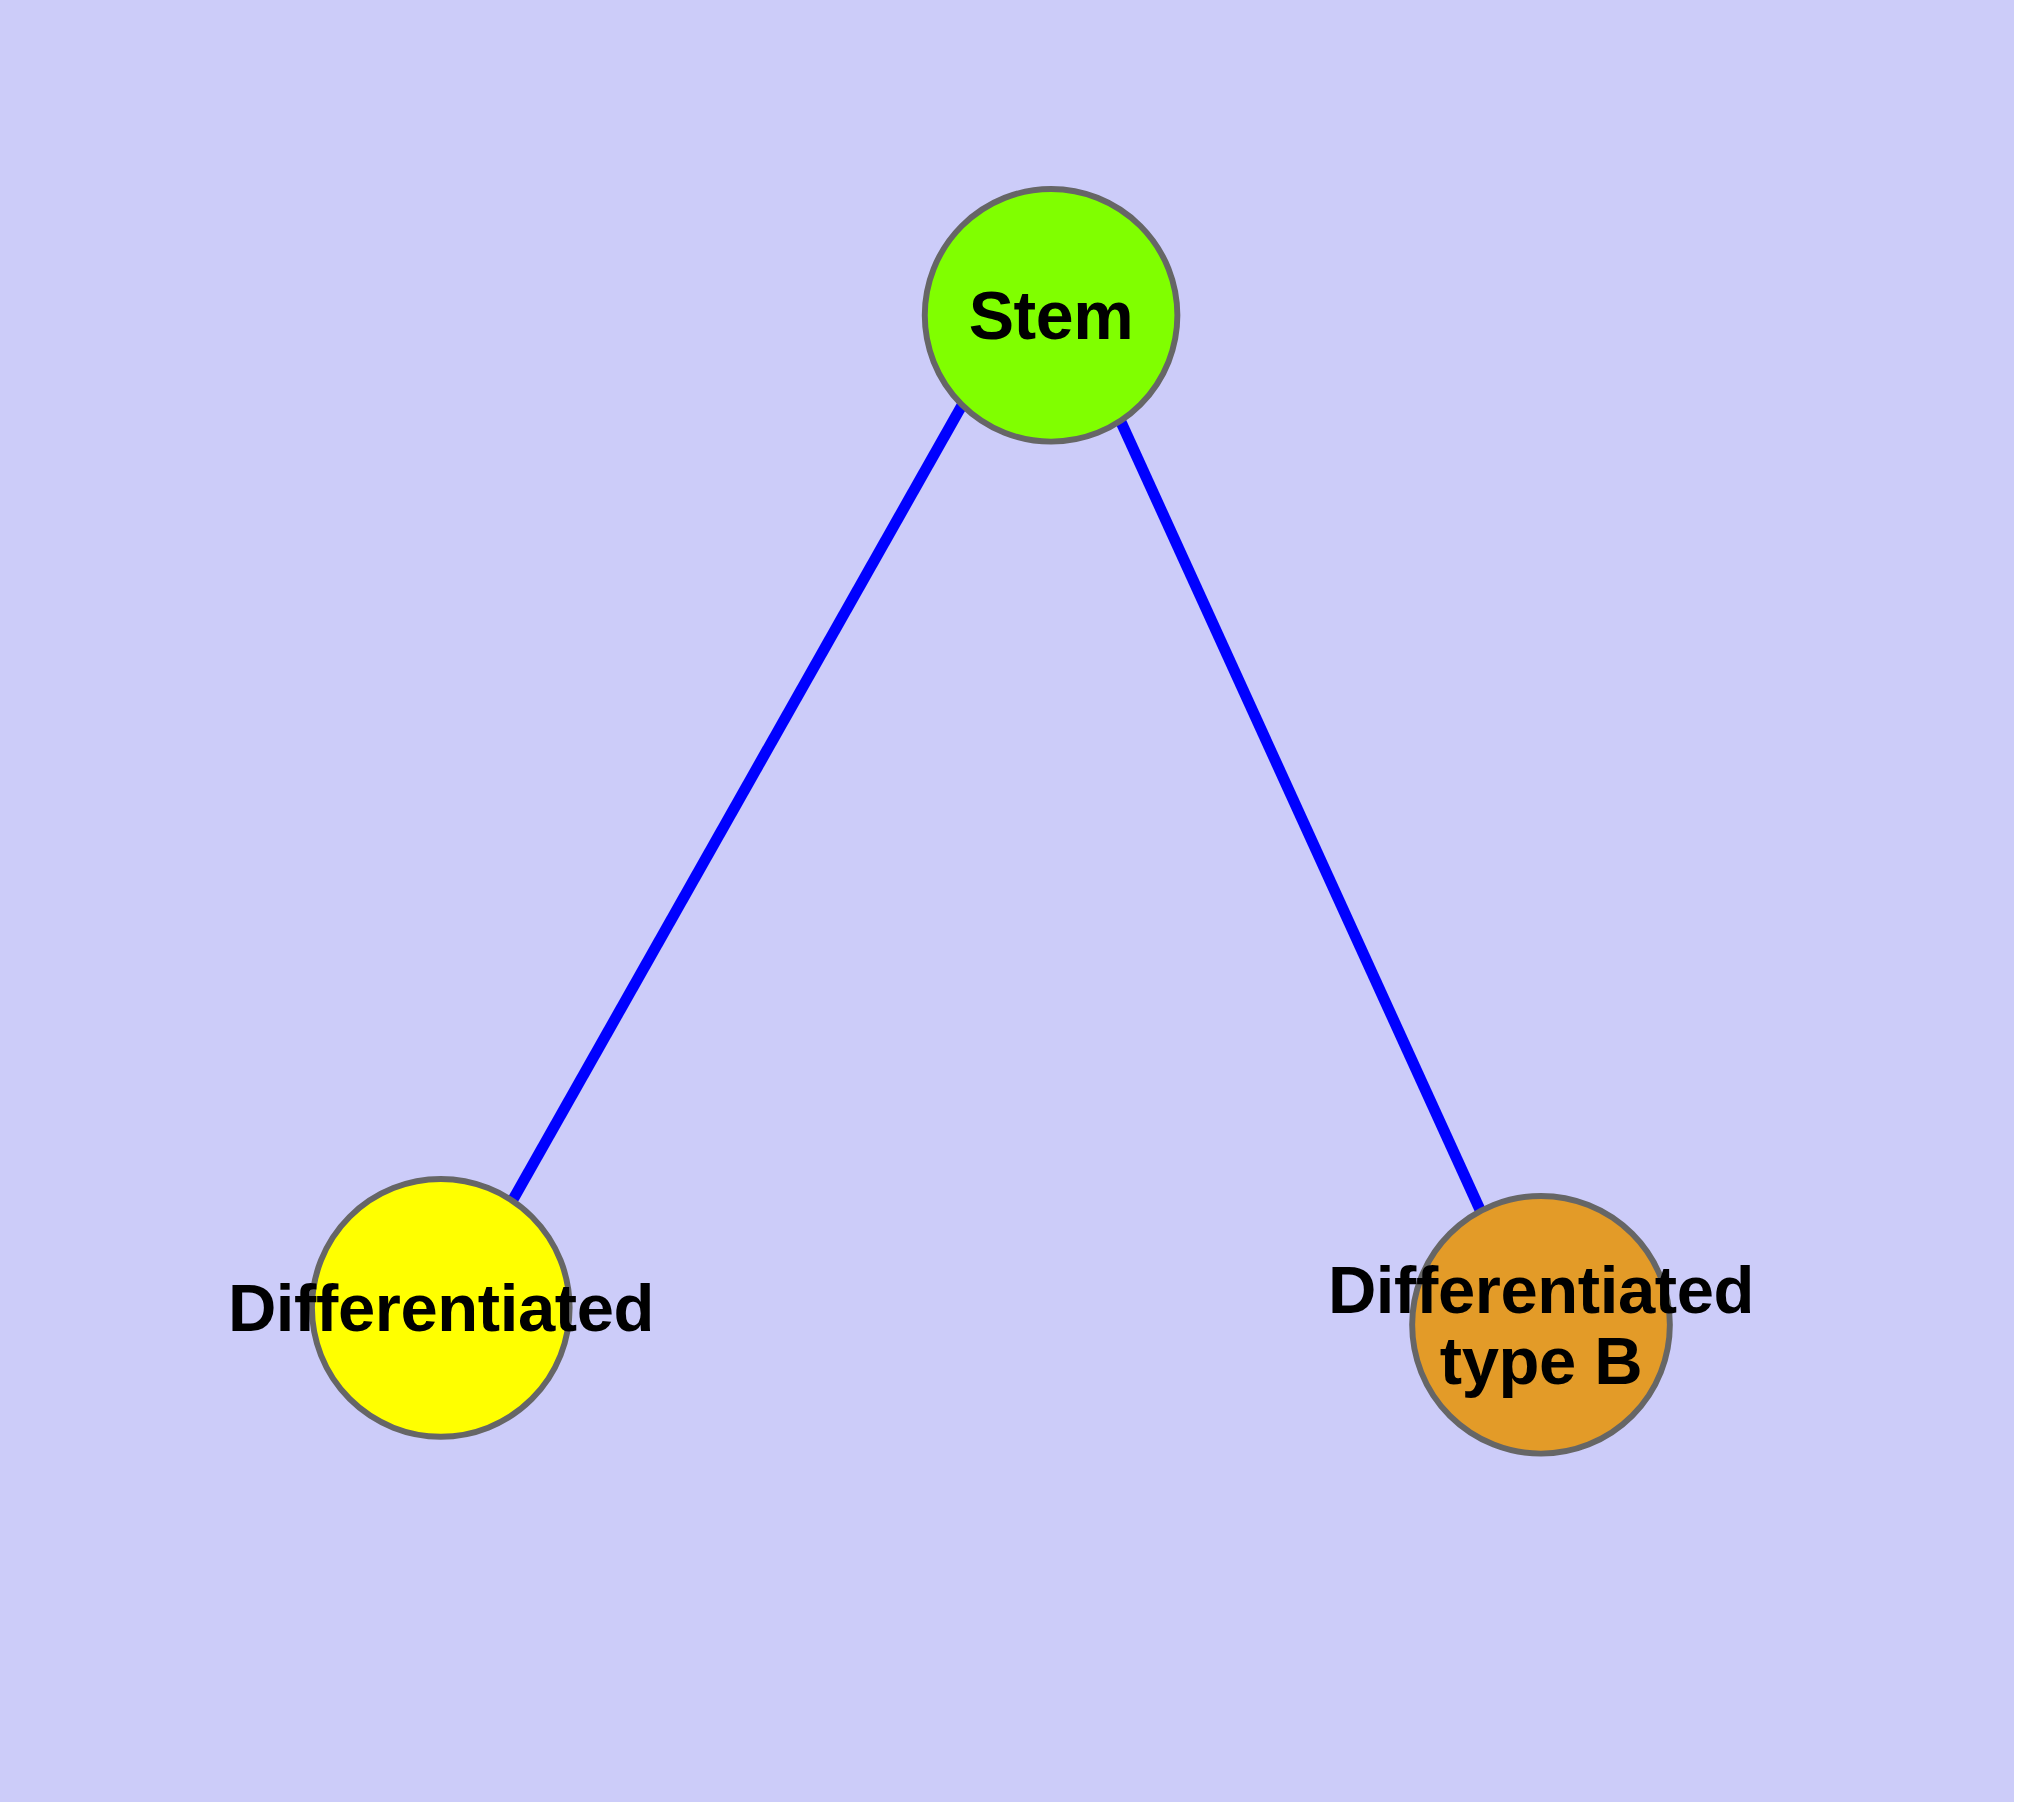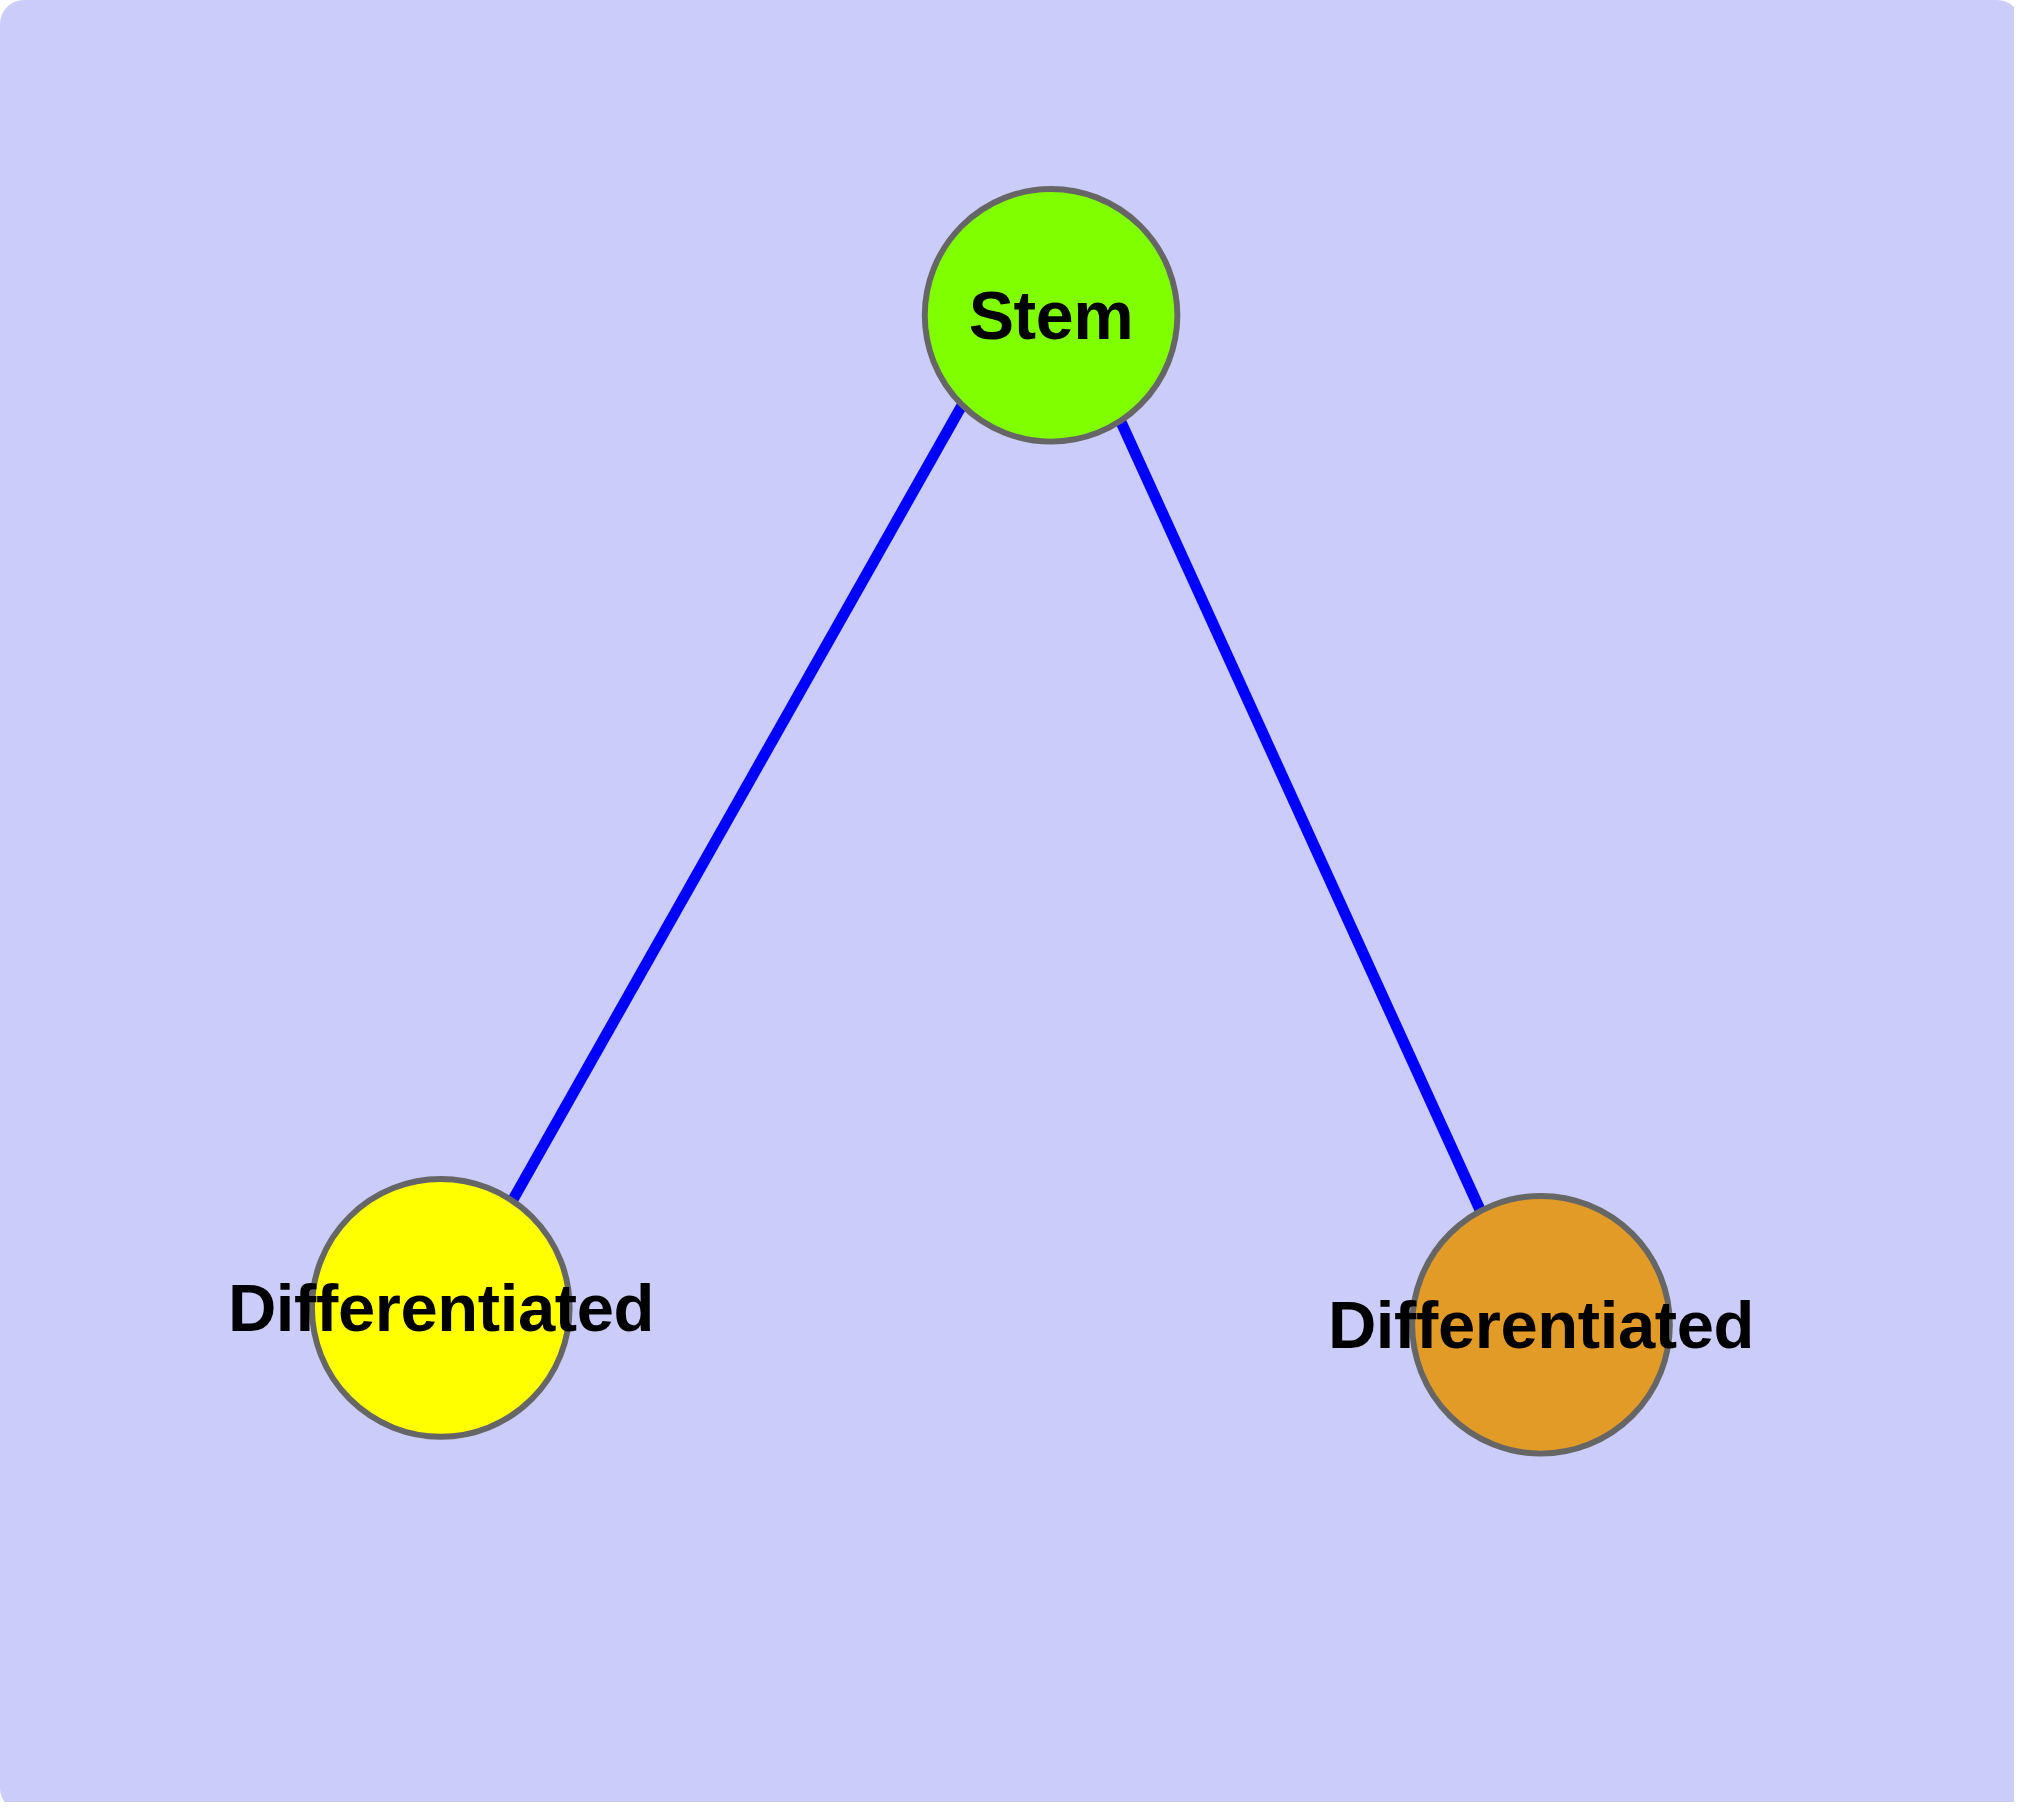--- a/index.html
+++ b/index.html
@@ -7,21 +7,20 @@
     padding: 0;
     background: #ffffff;
   }
   #canvas {
     position: relative;
     width: 2021px;
     height: 1812px;
     background: #ffffff;
     overflow: hidden;
     font-family: "Liberation Sans", sans-serif;
-    border-radius: 24px;
   }
   #plot-area {
     position: absolute;
     left: 0px;
     top: 0px;
     width: 2014px;
     height: 1802px;
     background: #ccccf9;
   }
   #graph-svg {
@@ -75,17 +74,17 @@
         <circle cx="1240" cy="372" r="149" fill="#80ff00" stroke="#666666" stroke-width="7"></circle>
         <circle cx="520" cy="1543" r="152" fill="#ffff00" stroke="#666666" stroke-width="7"></circle>
         <circle cx="1818" cy="1563" r="152" fill="#e39b28" stroke="#666666" stroke-width="7"></circle>
       </g>
     </svg>
 
     <div class="node-label" id="label-stem"><span>Stem</span></div>
 
     <div class="node-label" id="label-type-a"><span>Differentiated</span><br></div>
 
-    <div class="node-label" id="label-type-b"><span>Differentiated</span><br></div>
+    <div class="node-label" id="label-type-b"><span>Differentiated</span><br><span>type B</span></div>
 
   </div>
 </div>
 
 
 </body></html>

